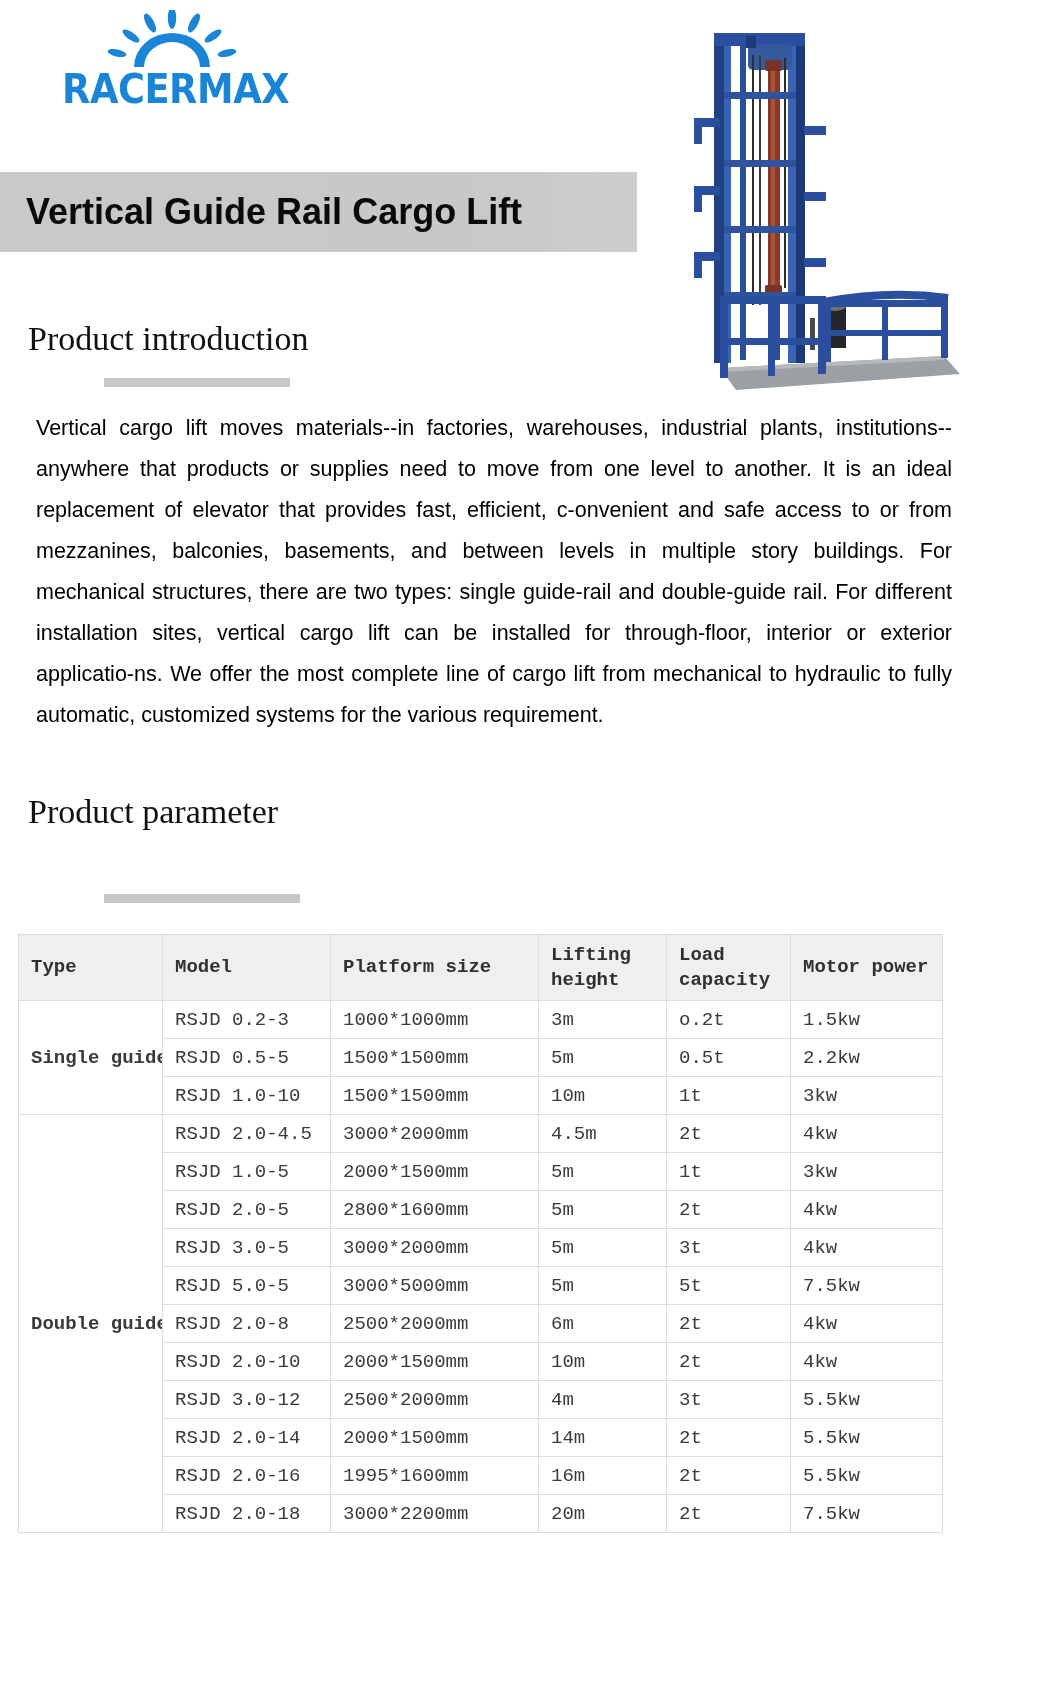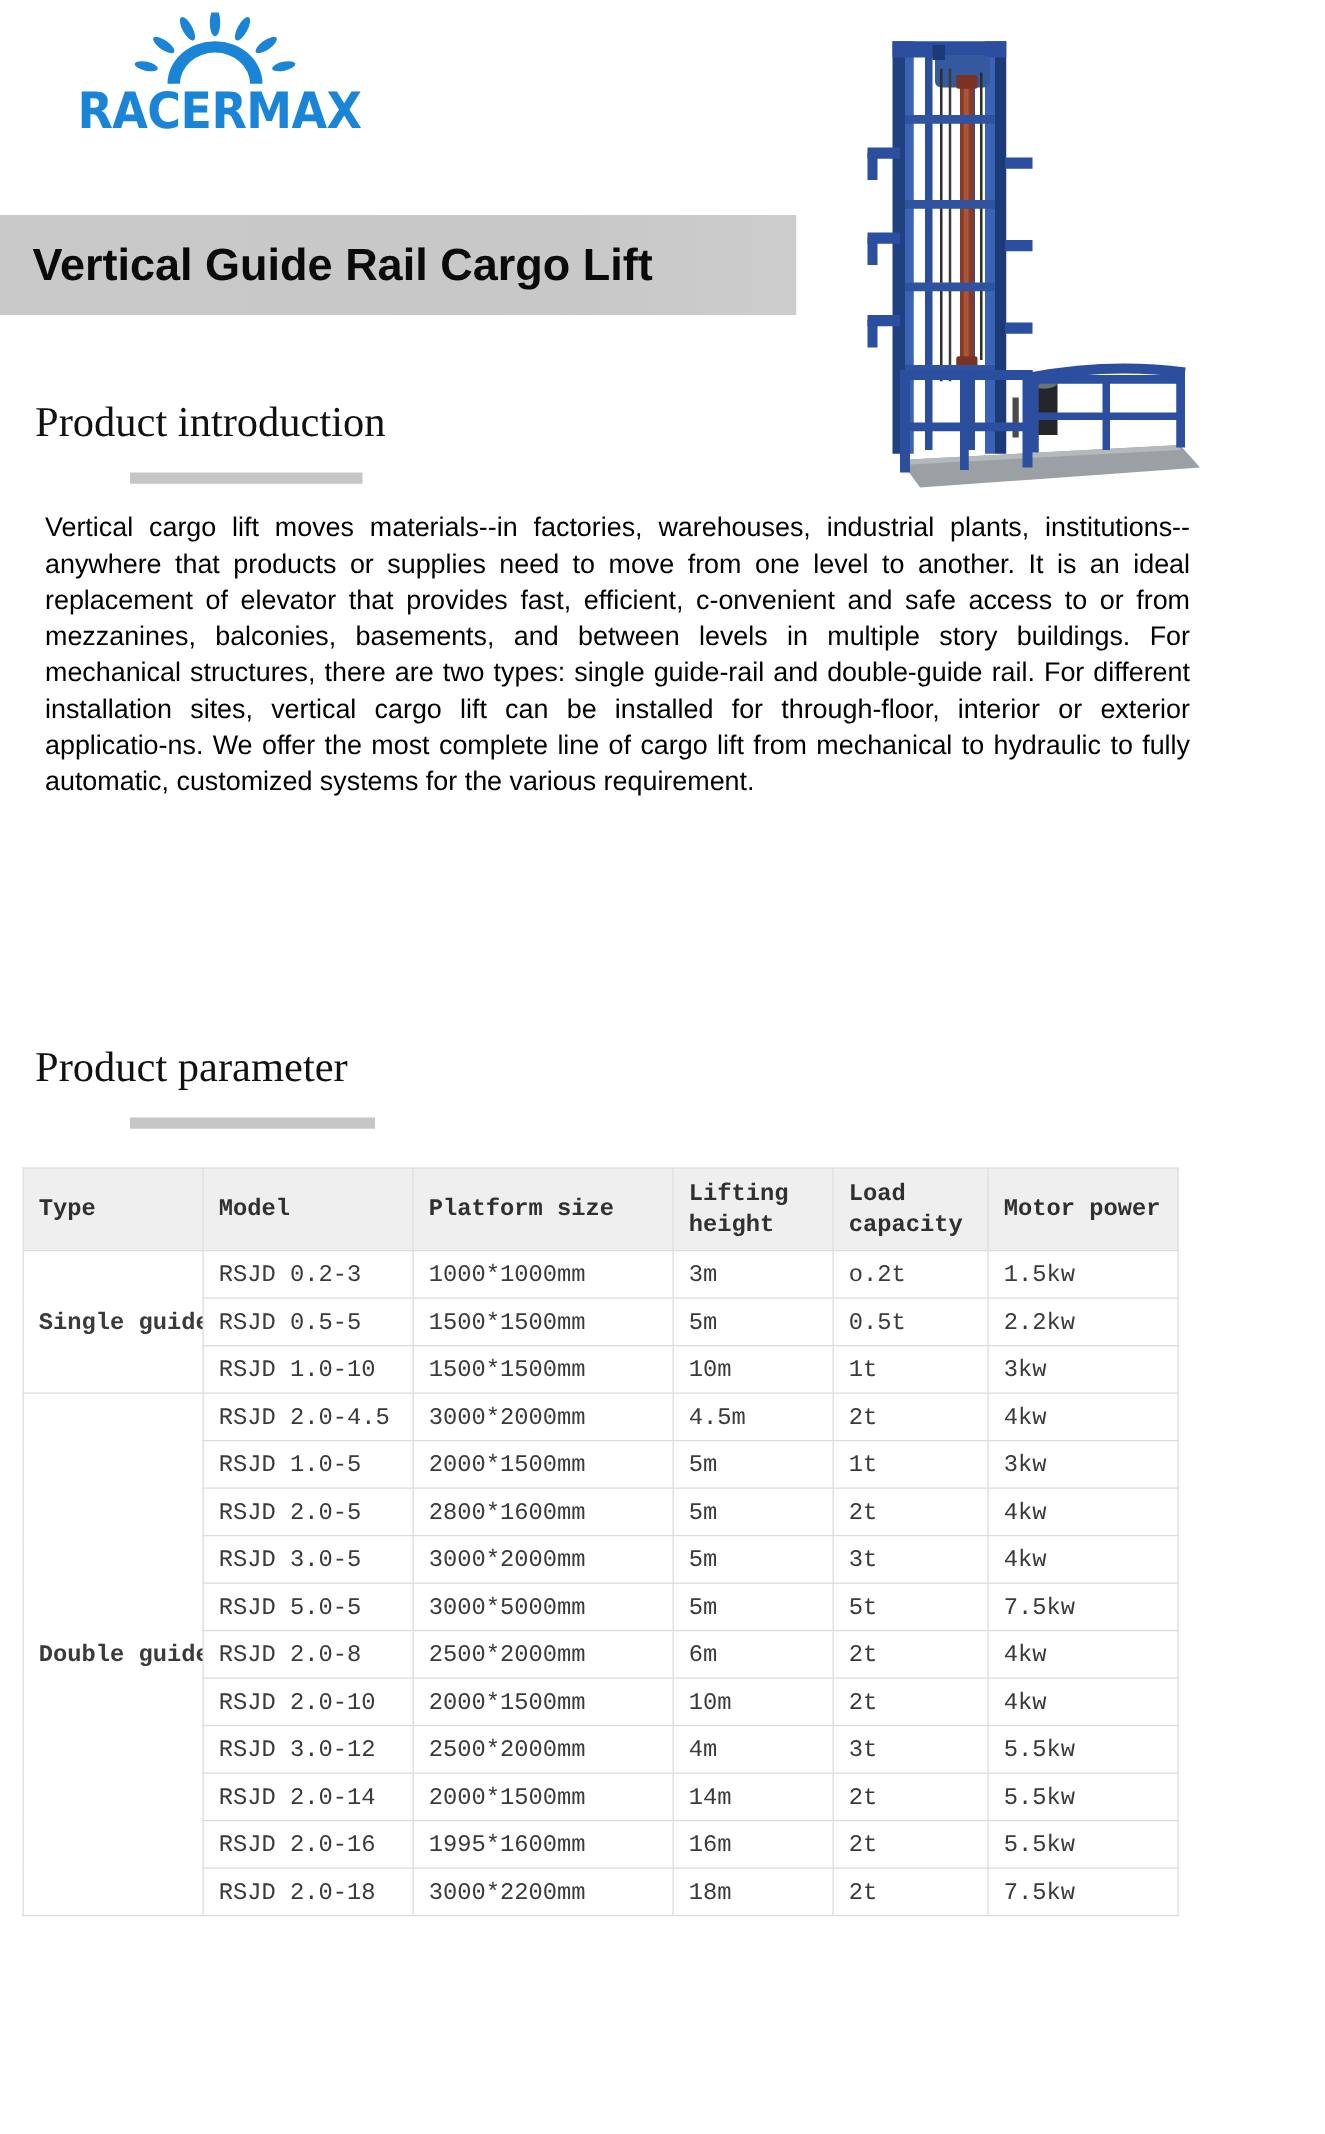--- a/index.html
+++ b/index.html
@@ -87,31 +87,31 @@
   }
   .heading-rule {
     position: absolute;
     height: 9px;
     background: #c6c6c6;
   }
 
   #heading-intro { left: 28px; top: 320px; }
   #rule-intro    { left: 104px; top: 378px; width: 186px; }
 
-  #heading-param { left: 28px; top: 836px; }
+  #heading-param { left: 28px; top: 793px; }
   #rule-param    { left: 104px; top: 894px; width: 196px; }
 
   
   .intro-paragraph {
     position: absolute;
     left: 36px;
     top: 408px;
     width: 916px;
     font-size: 21.5px;
-    line-height: 29px;
+    line-height: 41px;
     color: #000000;
     text-align: justify;
     text-justify: inter-word;
     font-family: "Liberation Sans", sans-serif;
   }
 
   
   .param-table-wrap {
     position: absolute;
     left: 18px;
@@ -377,19 +377,19 @@
         <tr>
           <td>RSJD 2.0-16</td>
           <td>1995*1600mm</td>
           <td>16m</td>
           <td>2t</td>
           <td>5.5kw</td>
         </tr>
         <tr>
           <td>RSJD 2.0-18</td>
           <td>3000*2200mm</td>
-          <td>18m</td>
+          <td>20m</td>
           <td>2t</td>
           <td>7.5kw</td>
         </tr>
       </tbody>
   </table>
 </div>
 
 </body></html>

